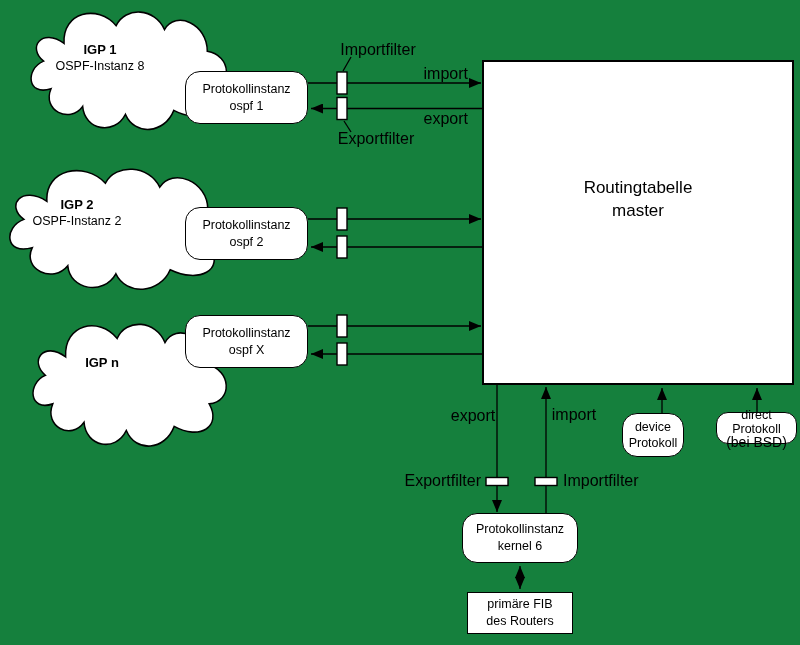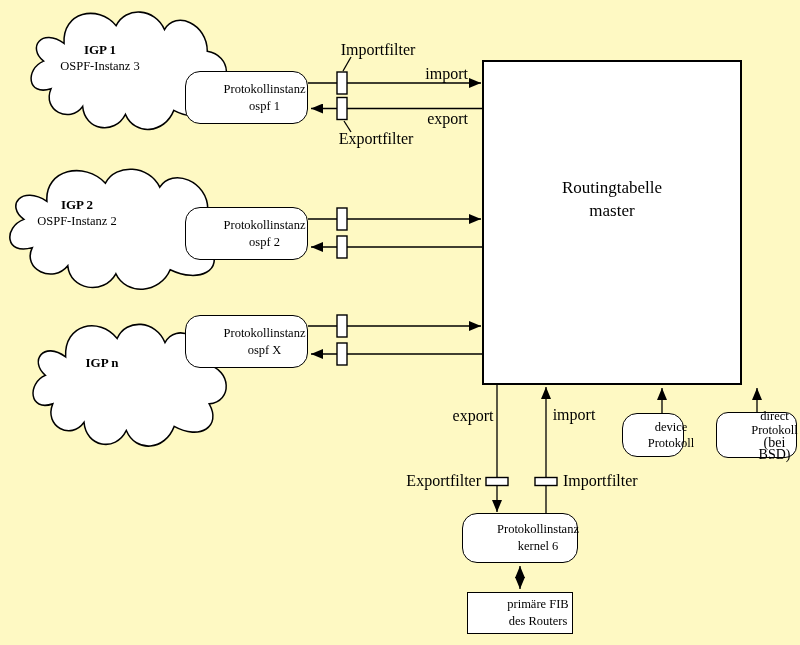--- a/index.html
+++ b/index.html
@@ -1,37 +1,37 @@
 <!DOCTYPE html>
 <html><head>
 <meta charset="utf-8">
 <style>
   html,body{margin:0;padding:0;background:#ffffff;}
   #canvas{
-    position:relative;width:800px;height:645px;background:#fef9c3;
-    font-family:Liberation Serif, serif;color:#000;
+    position:relative;width:800px;height:645px;background:#15803d;
+    font-family:Liberation Sans, sans-serif;color:#000;
     overflow:hidden;
   }
   #wires{position:absolute;left:0;top:0;width:800px;height:645px;}
   .box{
     position:absolute;background:#ffffff;border:1.6px solid #000;
     display:flex;flex-direction:column;align-items:center;justify-content:center;
-    text-align:center;line-height:17px;font-size:12.5px;box-sizing:border-box;padding-left:36px;
+    text-align:center;line-height:17px;font-size:12.5px;box-sizing:border-box;
   }
   .rounded{border-radius:15px;}
   .lbl{
     position:absolute;font-size:16px;line-height:14px;white-space:nowrap;
   }
   .center{text-align:center;}
   .right{text-align:right;}
   .cloud-title{position:absolute;width:160px;text-align:center;}
   .cloud-title .t1{font-weight:bold;font-size:13px;line-height:16px;}
   .cloud-title .t2{font-size:12.5px;line-height:16px;}
   #routing-table{
-    position:absolute;left:482px;top:60px;width:260px;height:325px;
+    position:absolute;left:482px;top:60px;width:312px;height:325px;
     background:#ffffff;border:2px solid #000;box-sizing:border-box;
   }
   #routing-table .title{
     position:absolute;top:114px;left:0;width:100%;text-align:center;
     font-size:17px;line-height:23px;
   }
   .small-note{font-size:14px;line-height:12px;}
 </style>
 </head>
 <body>
@@ -80,21 +80,21 @@
       <rect x="337" y="236" width="10" height="22"></rect>
       <rect x="337" y="315" width="10" height="22"></rect>
       <rect x="337" y="343" width="10" height="22"></rect>
       <rect x="486" y="477.5" width="22" height="8"></rect>
       <rect x="535" y="477.5" width="22" height="8"></rect>
     </g>
   </svg>
 
   <div class="cloud-title" style="left:20px;top:42px;">
     <div class="t1">IGP 1</div>
-    <div class="t2">OSPF-Instanz 3</div>
+    <div class="t2">OSPF-Instanz 8</div>
   </div>
   <div class="cloud-title" style="left:-3px;top:197px;">
     <div class="t1">IGP 2</div>
     <div class="t2">OSPF-Instanz 2</div>
   </div>
   <div class="cloud-title" style="left:22px;top:355px;">
     <div class="t1">IGP n</div>
   </div>
 
   <div class="box rounded" style="left:185px;top:71px;width:123px;height:53px;">
@@ -124,21 +124,21 @@
 
   <div class="lbl center" style="left:443px;top:409px;width:60px;">export</div>
   <div class="lbl center" style="left:544px;top:408px;width:60px;">import</div>
   <div class="lbl right" style="left:381px;top:474px;width:100px;">Exportfilter</div>
   <div class="lbl" style="left:563px;top:474px;width:100px;">Importfilter</div>
 
   <div class="box rounded" style="left:622px;top:413px;width:62px;height:44px;line-height:16px;">
     <div>device</div>
     <div>Protokoll</div>
   </div>
-  <div class="box rounded" style="left:716px;top:412px;width:81px;height:46px;line-height:14px;border-radius:12px;">
+  <div class="box rounded" style="left:716px;top:412px;width:81px;height:32px;line-height:14px;border-radius:12px;">
     <div>direct</div>
     <div>Protokoll</div>
     <div class="small-note">(bei BSD)</div>
   </div>
 
   <div class="box rounded" style="left:462px;top:513px;width:116px;height:50px;">
     <div>Protokollinstanz</div>
     <div>kernel 6</div>
   </div>
 

